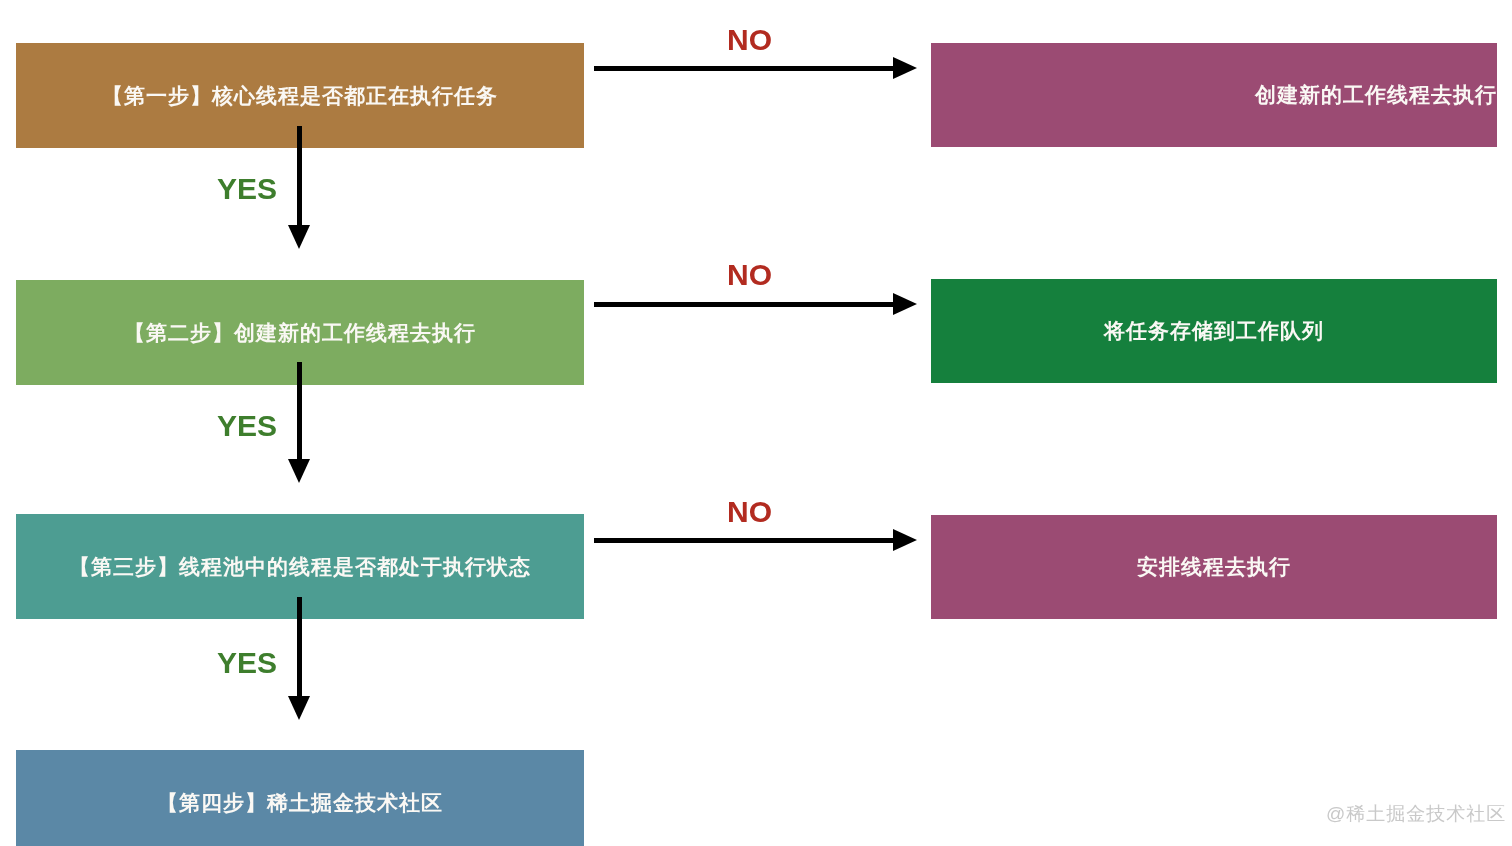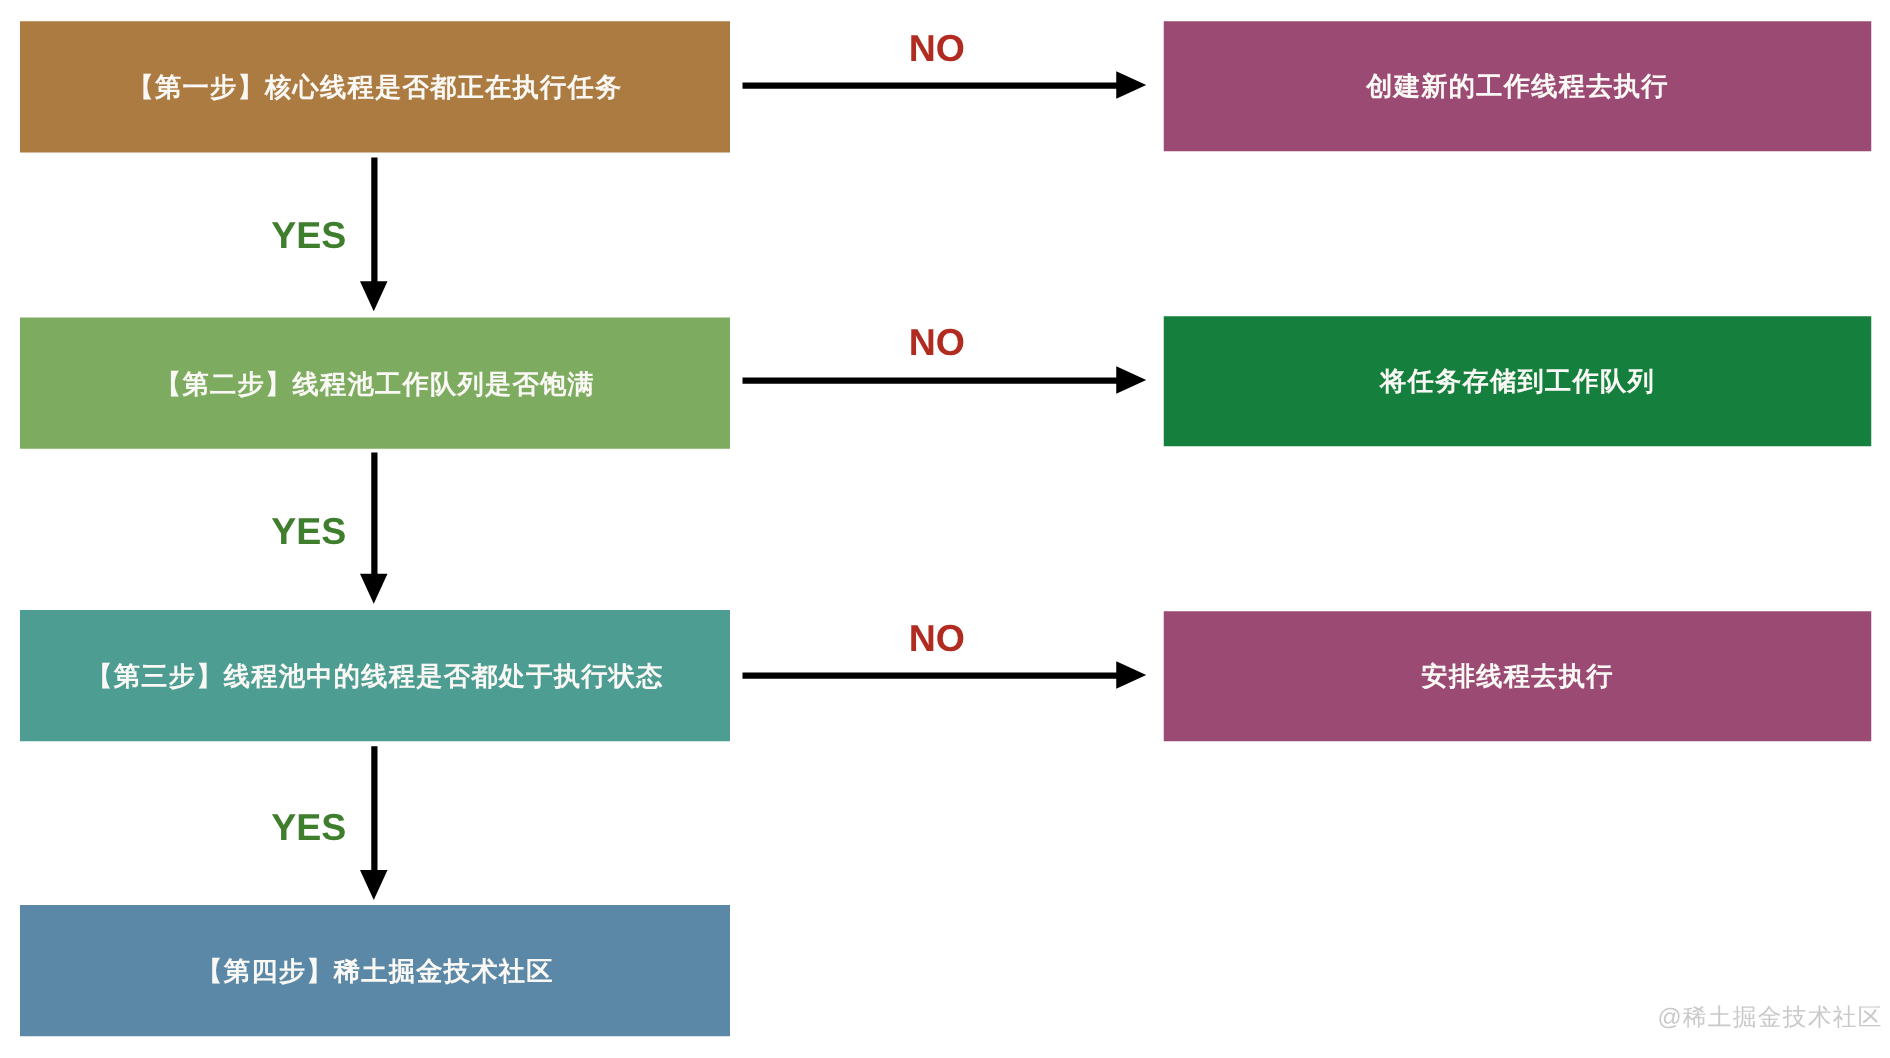--- a/index.html
+++ b/index.html
@@ -15,30 +15,31 @@
   .box {
     position: absolute;
     display: flex;
     align-items: center;
     justify-content: center;
     color: #faf8f4;
     font-size: 21px;
     font-weight: 600;
     letter-spacing: 1px;
     text-align: center;
+    margin-top: 26px;
   }
   .step-box    { left: 16px;  width: 568px; height: 105px; }
   .outcome-box { left: 931px; width: 566px; height: 104px; }
 
   #step1 { top: 17px; }
   #step2 { top: 254px; }
   #step3 { top: 488px; }
   #step4 { top: 724px; }
 
-  #outcome1 { top: 17px; }
+  #outcome1 { top: 17px; justify-content: flex-end; }
   #outcome2 { top: 253px; }
   #outcome3 { top: 489px; }
 
   .branch-label {
     position: absolute;
     font-size: 30px;
     font-weight: bold;
     line-height: 1;
   }
   #no1  { left: 727px; top: 25px; }
@@ -110,21 +111,21 @@
   </div>
   <div class="branch-label" id="no1" style="color: rgb(178, 43, 32);">NO</div>
   <div class="harrow" id="harrow1"></div>
   <div class="box outcome-box" id="outcome1" style="background-color: rgb(155, 75, 115);">
     <span>创建新的工作线程去执行</span>
   </div>
   <div class="branch-label" id="yes1" style="color: rgb(62, 126, 45);">YES</div>
   <div class="varrow" id="varrow1"></div>
 
   <div class="box step-box" id="step2" style="background-color: rgb(125, 172, 96);">
-    <span>【第二步】线程池工作队列是否饱满</span>
+    <span>【第二步】创建新的工作线程去执行</span>
   </div>
   <div class="branch-label" id="no2" style="color: rgb(178, 43, 32);">NO</div>
   <div class="harrow" id="harrow2"></div>
   <div class="box outcome-box" id="outcome2" style="background-color: #15803d;">
     <span>将任务存储到工作队列</span>
   </div>
   <div class="branch-label" id="yes2" style="color: rgb(62, 126, 45);">YES</div>
   <div class="varrow" id="varrow2"></div>
 
   <div class="box step-box" id="step3" style="background-color: rgb(77, 157, 146); font-family: Liberation Mono, monospace;">

